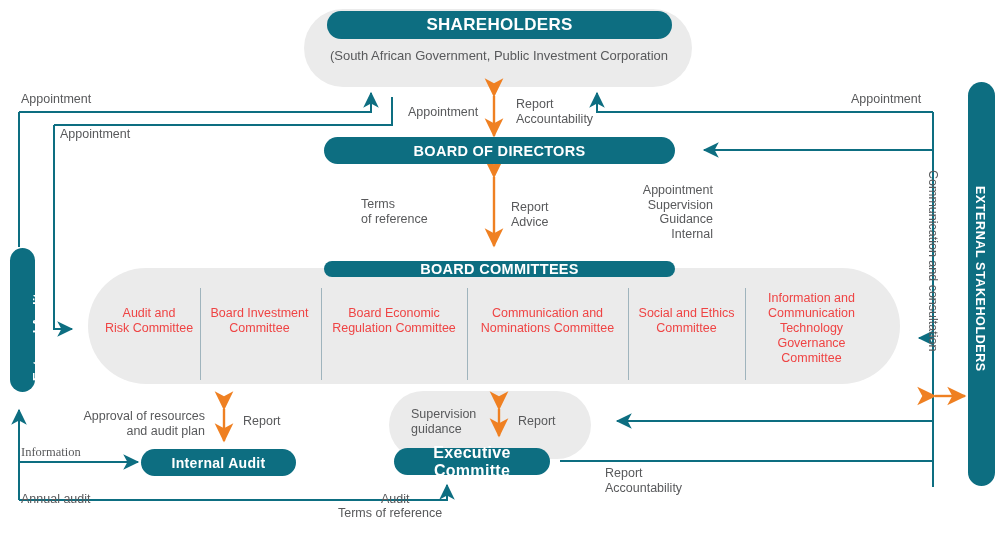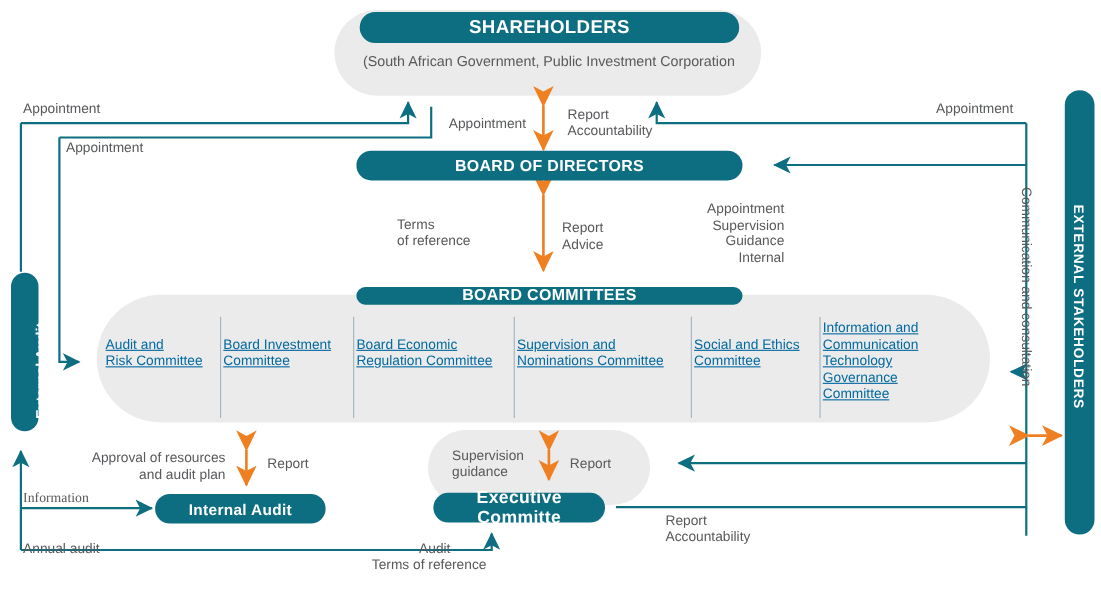--- a/index.html
+++ b/index.html
@@ -6,21 +6,21 @@
   body{width:1001px;height:557px;font-family:"Liberation Sans",sans-serif;overflow:hidden;}
   #stage{position:relative;width:1001px;height:557px;}
 
   .pill{position:absolute;background:#0d6e81;border-radius:999px;color:#ffffff;
         display:flex;align-items:center;justify-content:center;text-align:center;
         font-weight:bold;letter-spacing:.3px;}
   .greypanel{position:absolute;background:#ebebeb;border-radius:999px;}
   .lbl{position:absolute;color:#58595b;font-size:12.5px;line-height:14.5px;}
   .lbl.c{text-align:center;}
   .lbl.r{text-align:right;}
-  .cname{position:absolute;color:#0369a1;font-size:12.5px;line-height:15px;text-decoration:underline;}
+  .cname{position:absolute;color:#ef4444;font-size:12.5px;line-height:15px;text-align:center;}
   .divider{position:absolute;width:1px;background:#9fb4bd;}
   .vtext{position:absolute;color:#ffffff;font-weight:bold;white-space:nowrap;
          transform-origin:0 0;}
   svg.wires{position:absolute;left:0;top:0;width:1001px;height:557px;pointer-events:none;}
 </style>
 </head>
 <body>
 
 <div id="stage">
 
@@ -119,21 +119,21 @@
   </div>
   <div class="divider" style="left:321px;top:288px;height:92px;"></div>
 
   <div class="cname" style="left:324px;top:306px;width:140px;">
     <div>Board Economic</div>
     <div>Regulation Committee</div>
   </div>
   <div class="divider" style="left:467px;top:288px;height:92px;"></div>
 
   <div class="cname" style="left:470px;top:306px;width:155px;">
-    <div>Supervision and</div>
+    <div>Communication and</div>
     <div>Nominations Committee</div>
   </div>
   <div class="divider" style="left:628px;top:288px;height:92px;"></div>
 
   <div class="cname" style="left:631px;top:306px;width:111px;">
     <div>Social and Ethics</div>
     <div>Committee</div>
   </div>
   <div class="divider" style="left:745px;top:288px;height:92px;"></div>
 

